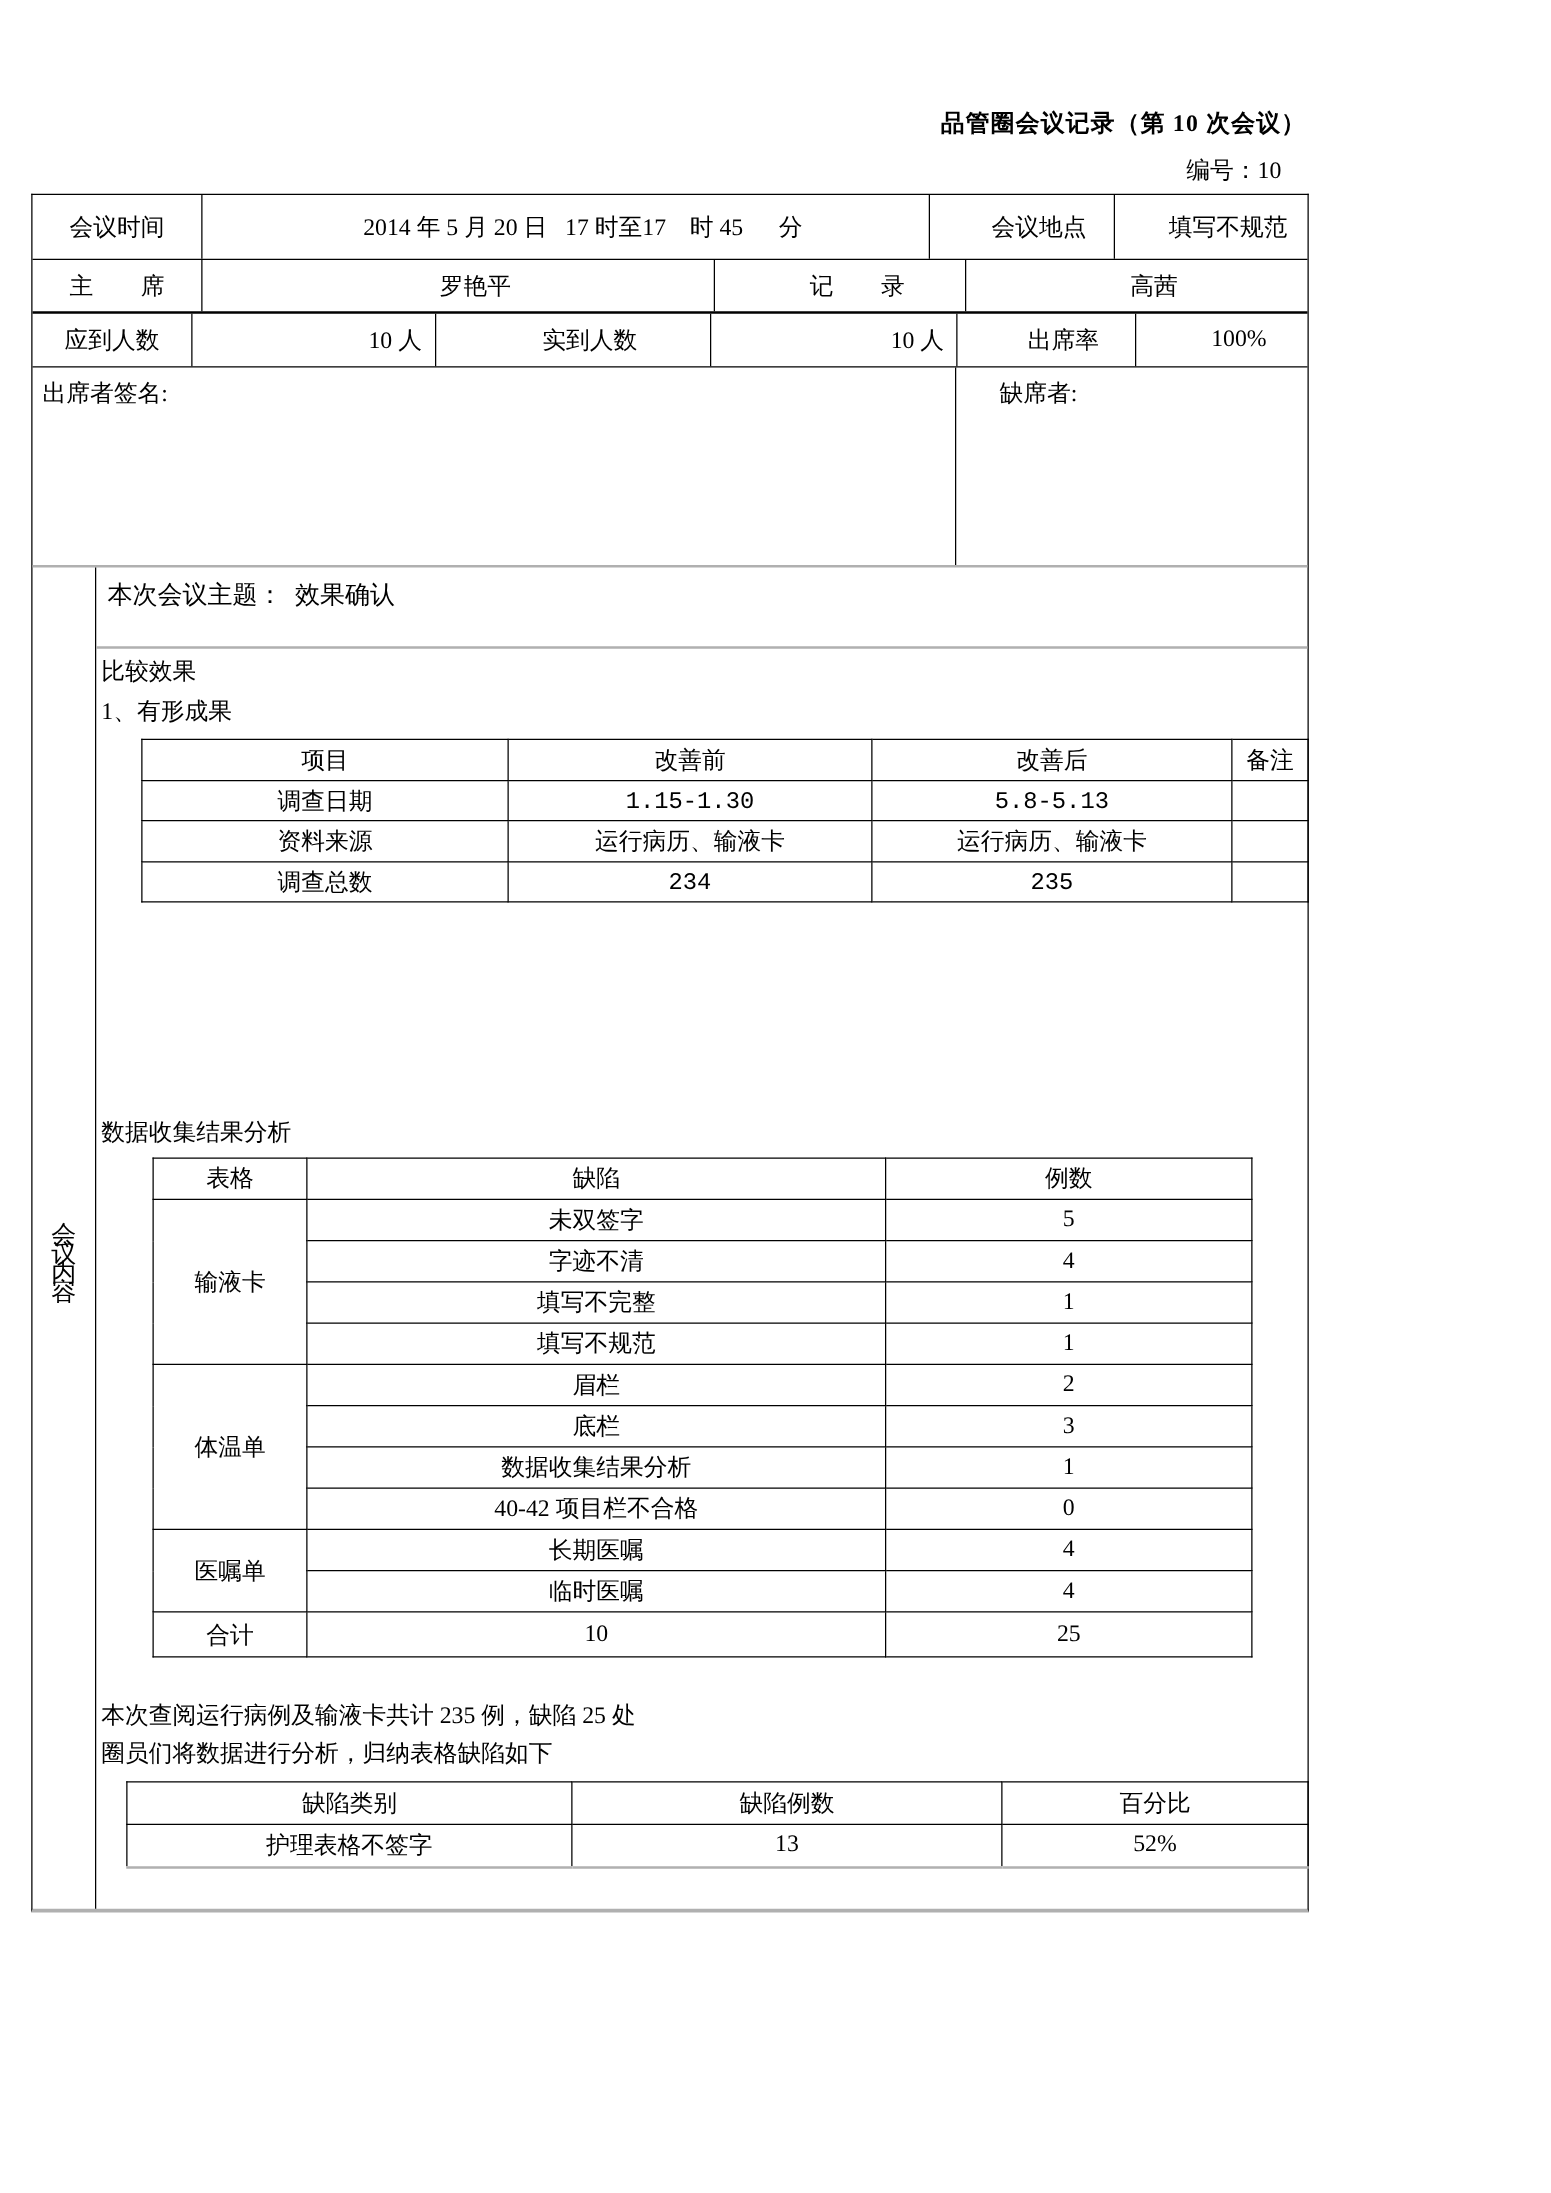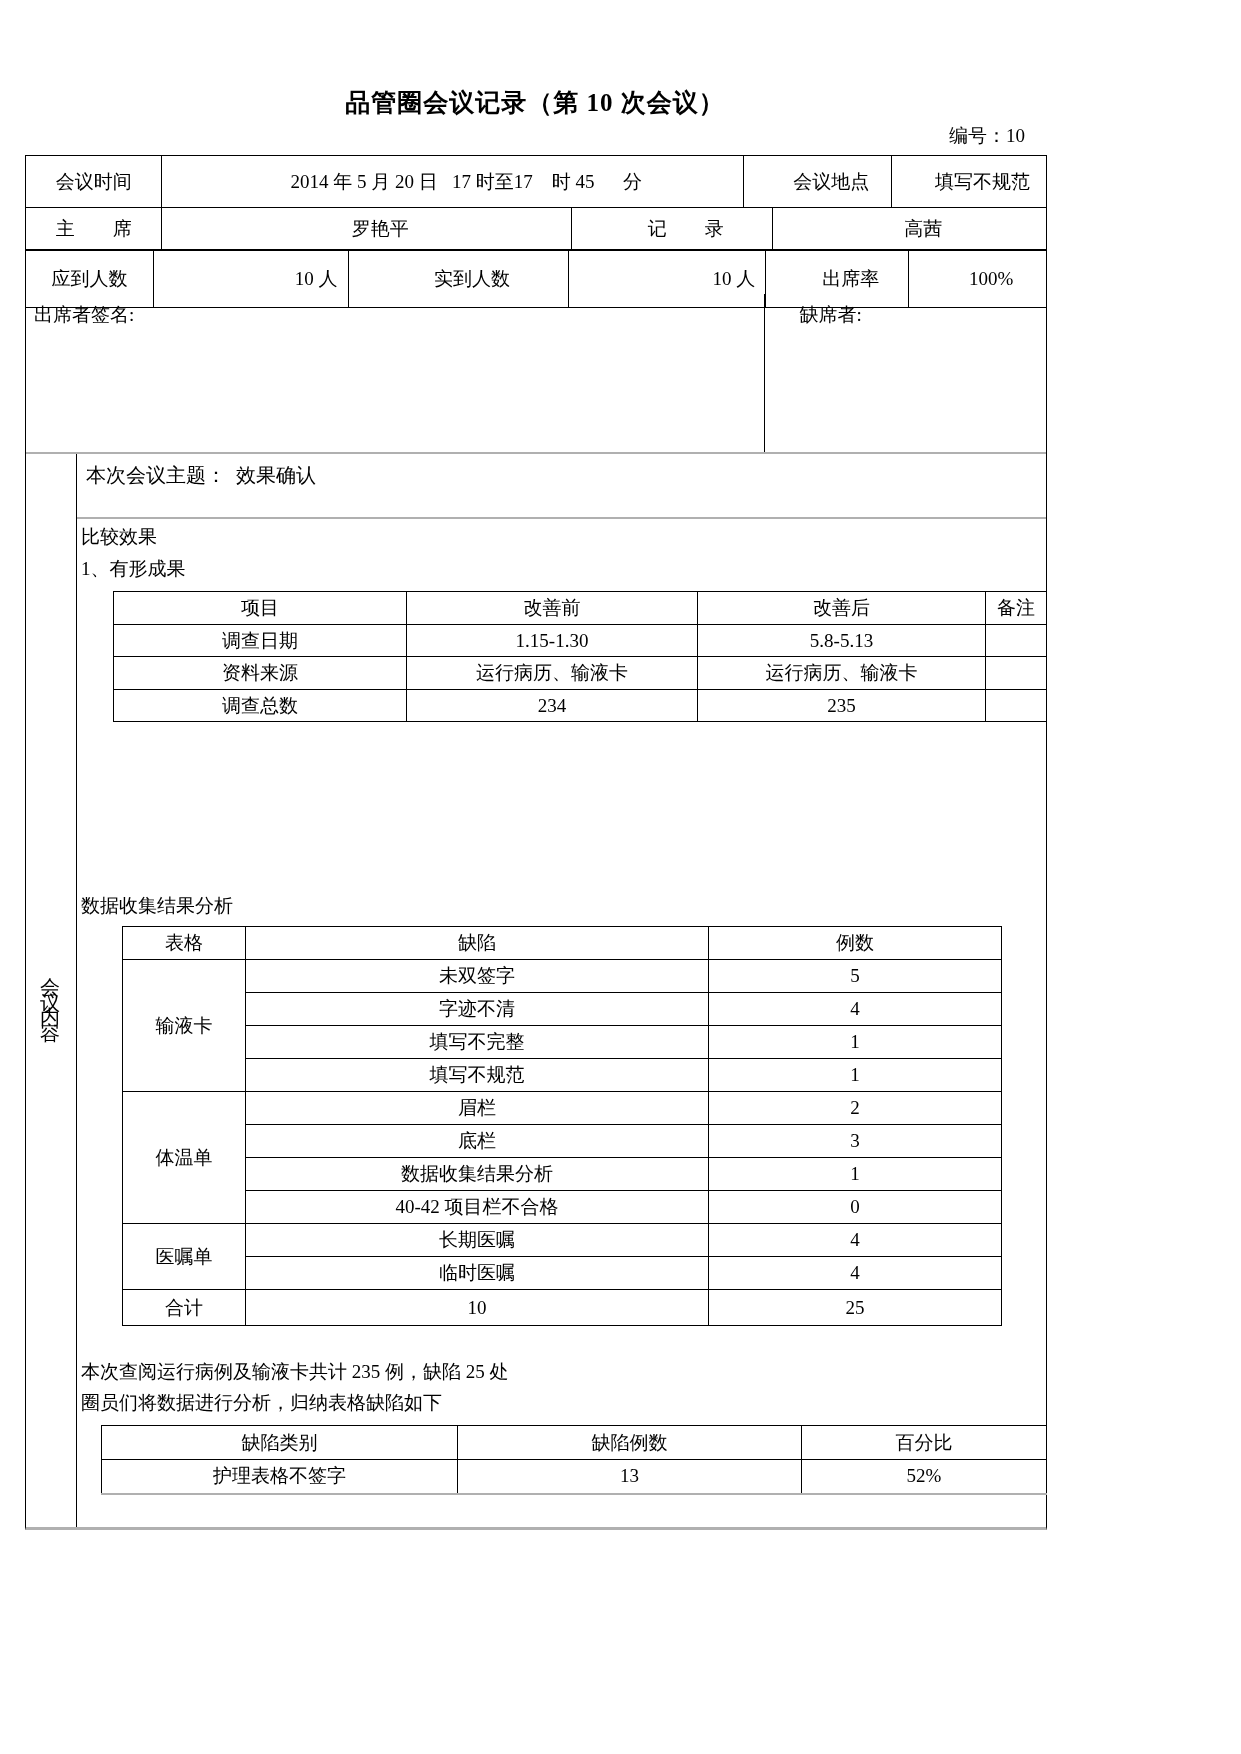--- a/index.html
+++ b/index.html
@@ -1,34 +1,34 @@
 <!DOCTYPE html>
 <html><head>
 <meta charset="utf-8">
 <style>
   html,body{margin:0;padding:0;background:#ffffff;}
   .page{
     position:relative;width:1241px;height:1754px;background:#ffffff;
     font-family:"Liberation Serif","DejaVu Serif",serif;color:#000;overflow:hidden;
   }
   .title{
-    position:absolute;left:25px;top:86px;width:1020px;text-align:center;
-    font-size:25px;font-weight:bold;letter-spacing:1px;white-space:pre;
+    position:absolute;left:25px;top:86px;width:1020px;text-align:right;
+    font-size:19px;font-weight:bold;letter-spacing:1px;white-space:pre;
   }
   .docno{
     position:absolute;left:25px;top:123px;width:1000px;text-align:right;font-size:19px;white-space:pre;
   }
   .outer{
     position:absolute;left:25px;top:155px;width:1020px;height:1371px;
     border:1px solid #000;border-bottom:3px solid #b0b0b0;
   }
   .hrow{position:absolute;left:0;width:1020px;display:flex;box-sizing:border-box;gap:27px;}
   .r1{top:0;height:52px;border-bottom:1px solid #000;}
   .r2{top:52px;height:43px;border-bottom:2px solid #000;}
-  .r3{top:95px;height:57px;border-bottom:1px solid #000;}
+  .r3{top:95px;height:43px;border-bottom:1px solid #000;}
   .r4{top:138px;height:160px;border-bottom:2px solid #b0b0b0;}
   .hc{
     box-sizing:border-box;border-right:1px solid #000;display:flex;
     align-items:center;justify-content:center;font-size:19px;white-space:pre;overflow:hidden;
   }
   .hc.last{border-right:none;}
   .hc.right{justify-content:flex-end;padding-right:10px;}
   .hc.topleft{align-items:flex-start;justify-content:flex-start;padding:8px 16px 0 8px;}
   .vline{position:absolute;left:50px;top:298px;height:1073px;width:0;border-left:1px solid #000;}
   .vlabel{position:absolute;left:0;top:298px;width:50px;height:1073px;display:flex;align-items:center;justify-content:center;}
@@ -44,21 +44,21 @@
   table.tbl{
     position:absolute;border-collapse:collapse;table-layout:fixed;
     font-size:19px;text-align:center;
   }
   .tbl td,.tbl th{border:1px solid #000;font-weight:normal;padding:0;overflow:hidden;white-space:pre;}
   #tangible{left:87px;top:435px;width:933px;padding-left:37px;}
   #defects{left:96px;top:770px;width:879px;}
   #categories{left:75px;top:1269px;width:945px;}
   #categories tr:last-child td{border-bottom:none;}
   #categories tr.grey-sep td{border-bottom:2px solid #b0b0b0;}
-  tr.h33{height:33px;} tr.h32{height:32px;} tr.h73{height:73px;}
+  tr.h33{height:33px;} tr.h32{height:32px;font-family:Liberation Mono, monospace;} tr.h73{height:73px;}
   tr.h36{height:36px;} tr.h34{height:34px;}
   td.shift-right{text-align:right;padding-right:55px;}
 </style>
 </head>
 <body>
 
 <div class="page">
 
   <div class="title">品管圈会议记录（第 10 次会议）</div>
   <div class="docno">编号：10</div>

